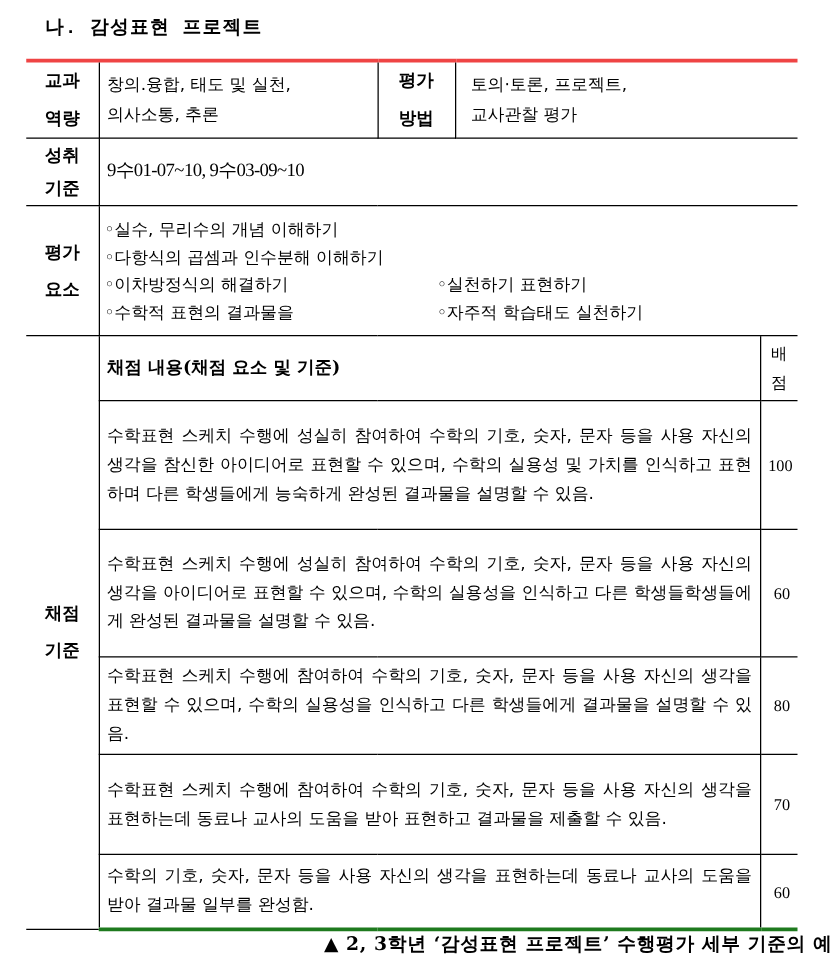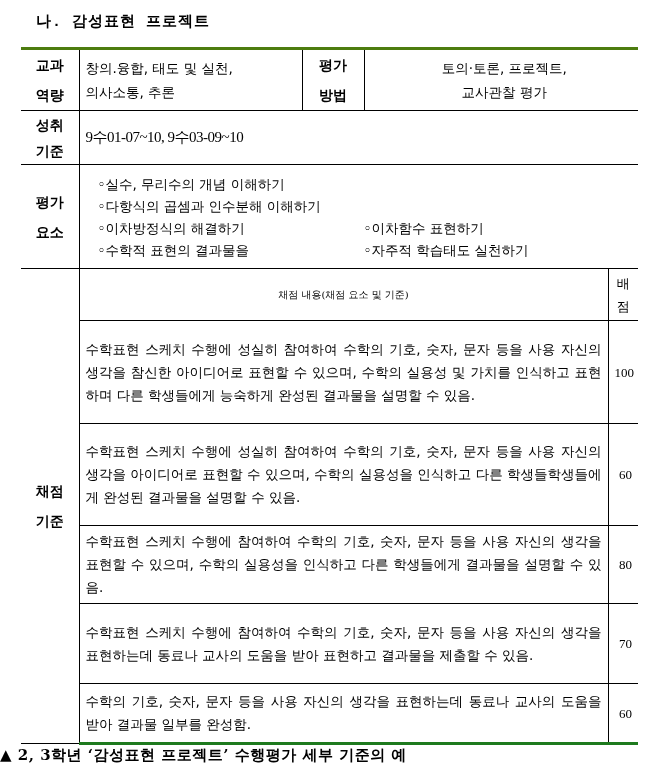--- a/index.html
+++ b/index.html
@@ -3,34 +3,34 @@
 <meta charset="utf-8">
 <style>
   html, body { margin:0; padding:0; background:#ffffff; }
   body { width:666px; height:769px; position:relative; overflow:hidden;
          font-family: "DejaVu Sans", "Liberation Sans", sans-serif; color:#000; }
   .section-title { position:absolute; left:36px; top:12px; font-size:15px; font-weight:bold;
                    font-family:Liberation Mono, monospace; letter-spacing:1px; }
   table.main { position:absolute; left:21px; top:47px; width:617px; border-collapse:collapse;
                table-layout:fixed; font-size:13.5px; }
   table.main td { border:1px solid #000; padding:0 6px; vertical-align:middle; line-height:23px; }
-  table.main tr:first-child td { border-top:3px solid #4d7c0f; }
+  table.main tr:first-child td { border-top:3px solid #ef4444; }
   table.main tr:last-child td { border-bottom:3px solid #1e7a1e; }
   table.main td.lbl { font-weight:bold; font-family:"DejaVu Serif", serif; text-align:center;
                       padding:0; font-size:14px; line-height:30px; }
   table.main td:first-child { border-left:none; }
   table.main td:last-child { border-right:none; }
   .std { font-family:Liberation Serif, serif; font-size:15px; letter-spacing:-0.5px; }
   .elem-line { display:flex; height:22px; line-height:22px; }
   .elem-line span { display:block; }
-  .crit-head { text-align:center; font-weight:normal; font-family:"DejaVu Serif", serif; font-size:10px; }
+  .crit-head { text-align:left; font-weight:bold; font-family:"DejaVu Serif", serif; font-size:14px; }
   .score-head { text-align:center; font-size:13px; line-height:24px; padding:0; }
   .crit-text { text-align:justify; line-height:24px; padding:2px 6px; }
   .score { text-align:right; font-family:Liberation Serif, serif; font-size:13px; padding:0; }
-  .caption { position:absolute; left:0; width:666px; top:746px; text-align:left;
+  .caption { position:absolute; left:0; width:666px; top:746px; text-align:right;
              font-weight:bold; font-family:"DejaVu Serif", serif; font-size:15px; letter-spacing:0.5px; }
 </style>
 </head>
 <body>
 
 <div class="section-title">나. 감성표현 프로젝트</div>
 
 <table class="main">
   <colgroup>
     <col style="width:58px">
@@ -47,49 +47,49 @@
       <div>역량</div>
     </td>
     <td style="line-height:24px;">
       <div>창의.융합, 태도 및 실천,</div>
       <div>의사소통, 추론</div>
     </td>
     <td class="lbl">
       <div>평가</div>
       <div>방법</div>
     </td>
-    <td colspan="2" style="line-height:24px; padding-left:12px;text-align:center;">
+    <td colspan="2" style="line-height:24px; padding-left:12px;">
       <div>토의·토론, 프로젝트,</div>
       <div>교사관찰 평가</div>
     </td>
   </tr>
 
   <tr style="height:54px">
     <td class="lbl" style="line-height:26px;">
       <div>성취</div>
       <div>기준</div>
     </td>
     <td colspan="4" class="std">9수01-07~10, 9수03-09~10</td>
   </tr>
 
   <tr style="height:104px">
     <td class="lbl">
       <div>평가</div>
       <div>요소</div>
     </td>
-    <td colspan="4" style="padding:2px 18px;">
+    <td colspan="4" style="padding:2px 4px;">
       <div class="elem-line">
         <span>◦실수, 무리수의 개념 이해하기</span>
       </div>
       <div class="elem-line">
         <span>◦다항식의 곱셈과 인수분해 이해하기</span>
       </div>
       <div class="elem-line">
         <span style="width:266px">◦이차방정식의 해결하기</span>
-        <span>◦이차함수 표현하기</span>
+        <span>◦실천하기 표현하기</span>
       </div>
       <div class="elem-line">
         <span style="width:266px">◦수학적 표현의 결과물을</span>
         <span>◦자주적 학습태도 실천하기</span>
       </div>
     </td>
   </tr>
 
   <tr style="height:52px">
     <td class="lbl" rowspan="6">

